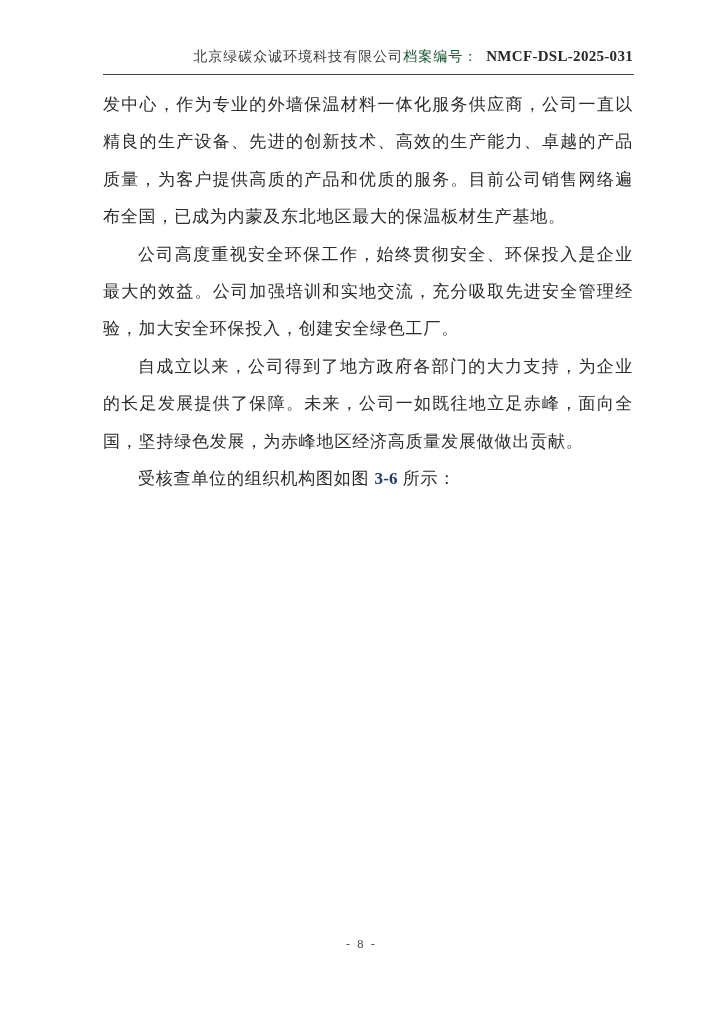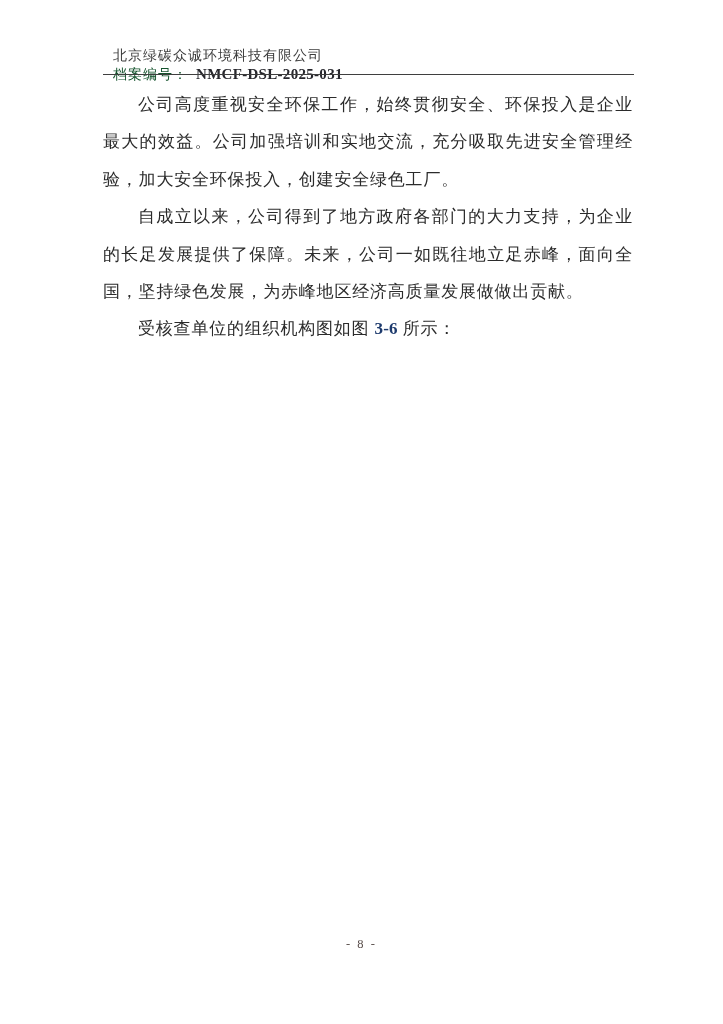--- a/index.html
+++ b/index.html
@@ -11,27 +11,26 @@
     position: relative;
     width: 723px;
     height: 1024px;
     background: #ffffff;
     font-family: "Liberation Serif", "DejaVu Serif", serif;
     overflow: hidden;
   }
   
   .header {
     position: absolute;
-    left: 113px;
+    left: 103px;
     width: 530px;
     top: 47px;
     display: flex;
-    justify-content: space-between;
+    justify-content: flex-end;
     align-items: baseline;
-    flex-direction: column;
   }
   .company {
     font-size: 14px;
     letter-spacing: 1px;
     color: #3b3b3b;
   }
   .doc-num-group { white-space: nowrap; }
   .doc-label {
     font-size: 14px;
     letter-spacing: 1px;
@@ -95,20 +94,21 @@
   <div class="header">
     <span class="company">北京绿碳众诚环境科技有限公司</span>
     <span class="doc-num-group">
       <span class="doc-label">档案编号：</span><span class="doc-num">NMCF-DSL-2025-031</span>
     </span>
   </div>
 
   <div class="header-rule"></div>
 
   <div class="body-text">
+    <p class="para no-indent">发中心，作为专业的外墙保温材料一体化服务供应商，公司一直以精良的生产设备、先进的创新技术、高效的生产能力、卓越的产品质量，为客户提供高质的产品和优质的服务。目前公司销售网络遍布全国，已成为内蒙及东北地区最大的保温板材生产基地。</p>
     <p class="para">公司高度重视安全环保工作，始终贯彻安全、环保投入是企业最大的效益。公司加强培训和实地交流，充分吸取先进安全管理经验，加大安全环保投入，创建安全绿色工厂。</p>
     <p class="para">自成立以来，公司得到了地方政府各部门的大力支持，为企业的长足发展提供了保障。未来，公司一如既往地立足赤峰，面向全国，坚持绿色发展，为赤峰地区经济高质量发展做做出贡献。</p>
     <p class="para">
       <span>受核查单位的组织机构图如图 </span><span class="fig-ref">3-6</span><span> 所示：</span>
     </p>
   </div>
 
   <div class="footer">
     <span class="page-number">- 8 -</span>
   </div>

